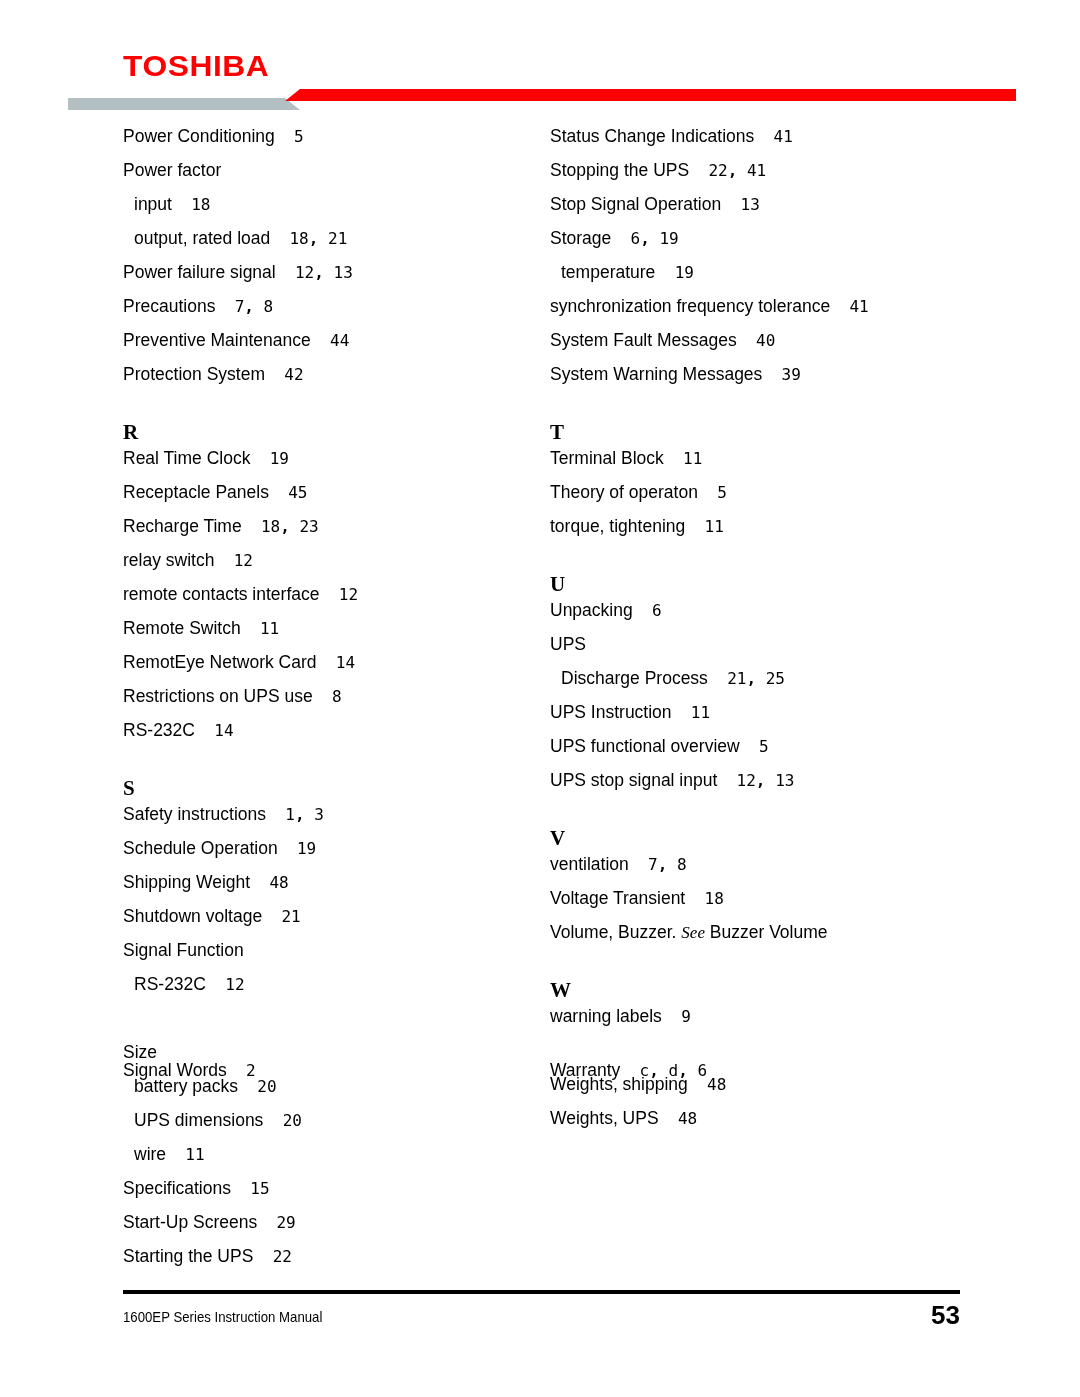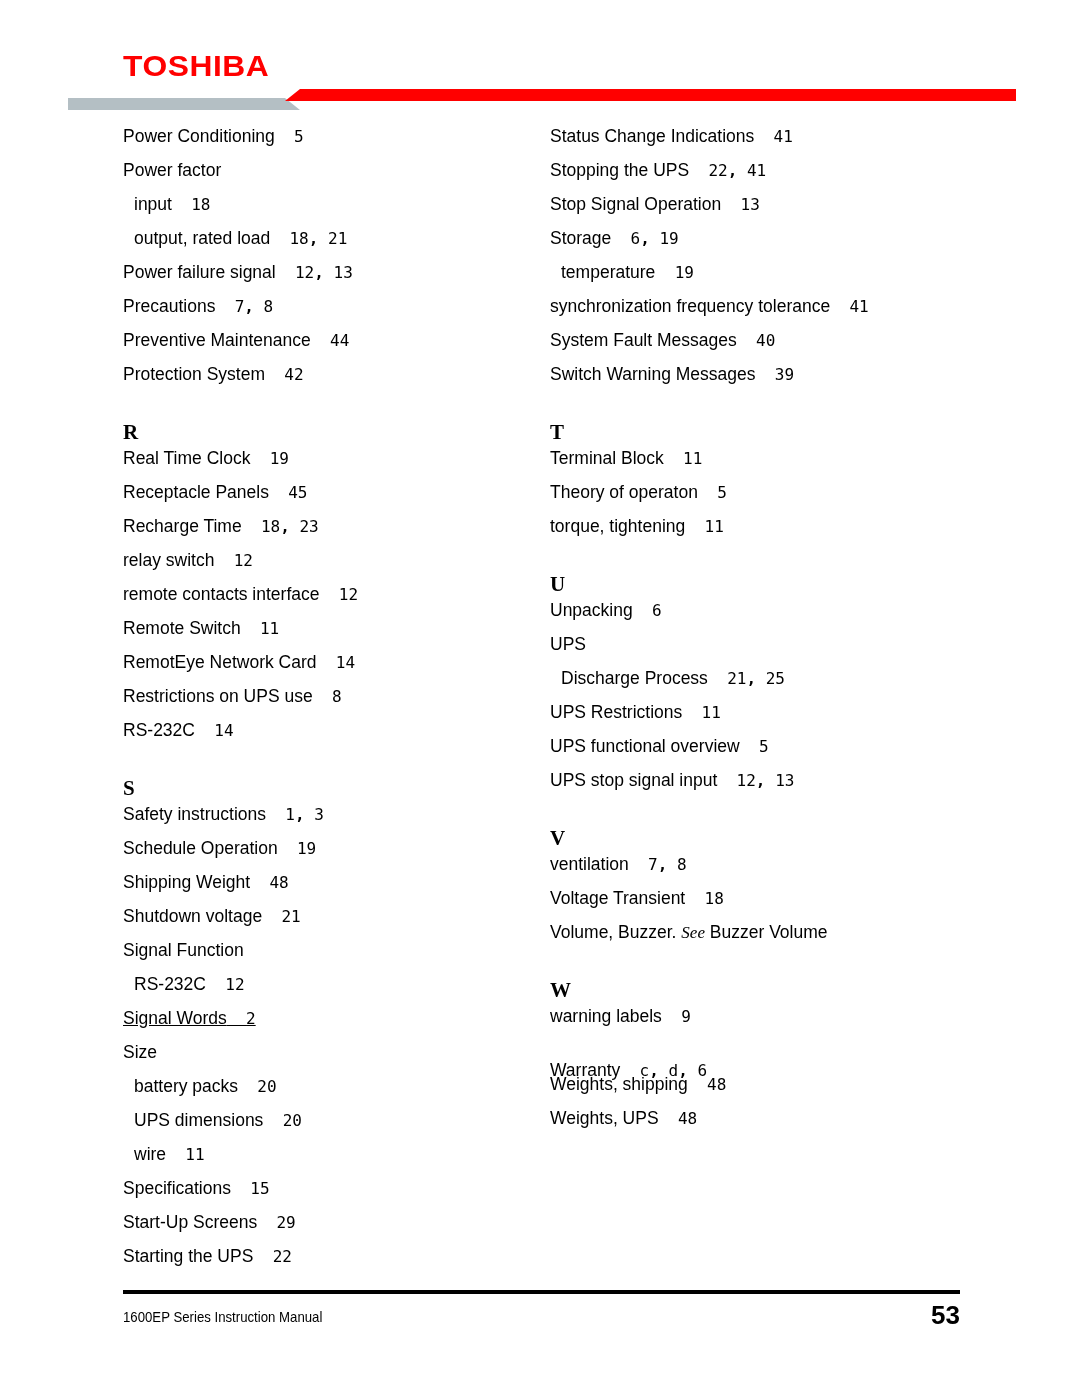--- a/index.html
+++ b/index.html
@@ -161,47 +161,47 @@
       <div class="entry" style="position: absolute; top: 542px; left: 0px;"><span>RemotEye Network Card</span><span class="pages">&nbsp; <span>14</span></span></div>
       <div class="entry" style="position: absolute; top: 576px; left: 0px;"><span>Restrictions on UPS use</span><span class="pages">&nbsp; <span>8</span></span></div>
       <div class="entry" style="position: absolute; top: 610px; left: 0px;"><span>RS-232C</span><span class="pages">&nbsp; <span>14</span></span></div>
       <div class="section-heading" style="position: absolute; top: 666px; left: 0px;">S</div>
       <div class="entry" style="position: absolute; top: 694px; left: 0px;"><span>Safety instructions</span><span class="pages">&nbsp; <span>1</span><span class="sep">,</span> <span>3</span></span></div>
       <div class="entry" style="position: absolute; top: 728px; left: 0px;"><span>Schedule Operation</span><span class="pages">&nbsp; <span>19</span></span></div>
       <div class="entry" style="position: absolute; top: 762px; left: 0px;"><span>Shipping Weight</span><span class="pages">&nbsp; <span>48</span></span></div>
       <div class="entry" style="position: absolute; top: 796px; left: 0px;"><span>Shutdown voltage</span><span class="pages">&nbsp; <span>21</span></span></div>
       <div class="entry" style="position: absolute; top: 830px; left: 0px;"><span>Signal Function</span></div>
       <div class="entry sub" style="position: absolute; top: 864px; left: 0px;"><span>RS-232C</span><span class="pages">&nbsp; <span>12</span></span></div>
-      <div class="entry" style="position: absolute; top: 898px; left: 0px; text-decoration: underline;"><span>Signal Words</span><span class="pages">&nbsp; <span>2</span></span></div>
+      <div class="entry" style="position: absolute; top: 950px; left: 0px;"><span>Signal Words</span><span class="pages">&nbsp; <span>2</span></span></div>
       <div class="entry" style="position: absolute; top: 932px; left: 0px;"><span>Size</span></div>
       <div class="entry sub" style="position: absolute; top: 966px; left: 0px;"><span>battery packs</span><span class="pages">&nbsp; <span>20</span></span></div>
       <div class="entry sub" style="position: absolute; top: 1000px; left: 0px;"><span>UPS dimensions</span><span class="pages">&nbsp; <span>20</span></span></div>
       <div class="entry sub" style="position: absolute; top: 1034px; left: 0px;"><span>wire</span><span class="pages">&nbsp; <span>11</span></span></div>
       <div class="entry" style="position: absolute; top: 1068px; left: 0px;"><span>Specifications</span><span class="pages">&nbsp; <span>15</span></span></div>
       <div class="entry" style="position: absolute; top: 1102px; left: 0px;"><span>Start-Up Screens</span><span class="pages">&nbsp; <span>29</span></span></div>
       <div class="entry" style="position: absolute; top: 1136px; left: 0px;"><span>Starting the UPS</span><span class="pages">&nbsp; <span>22</span></span></div>
     </div>
   <div class="column" id="column-right">
       <div class="entry" style="position: absolute; top: 16px; left: 0px;"><span>Status Change Indications</span><span class="pages">&nbsp; <span>41</span></span></div>
       <div class="entry" style="position: absolute; top: 50px; left: 0px;"><span>Stopping the UPS</span><span class="pages">&nbsp; <span>22</span><span class="sep">,</span> <span>41</span></span></div>
       <div class="entry" style="position: absolute; top: 84px; left: 0px;"><span>Stop Signal Operation</span><span class="pages">&nbsp; <span>13</span></span></div>
       <div class="entry" style="position: absolute; top: 118px; left: 0px;"><span>Storage</span><span class="pages">&nbsp; <span>6</span><span class="sep">,</span> <span>19</span></span></div>
       <div class="entry sub" style="position: absolute; top: 152px; left: 0px;"><span>temperature</span><span class="pages">&nbsp; <span>19</span></span></div>
       <div class="entry" style="position: absolute; top: 186px; left: 0px;"><span>synchronization frequency tolerance</span><span class="pages">&nbsp; <span>41</span></span></div>
       <div class="entry" style="position: absolute; top: 220px; left: 0px;"><span>System Fault Messages</span><span class="pages">&nbsp; <span>40</span></span></div>
-      <div class="entry" style="position: absolute; top: 254px; left: 0px;"><span>Switch Warning Messages</span><span class="pages">&nbsp; <span>39</span></span></div>
+      <div class="entry" style="position: absolute; top: 254px; left: 0px;"><span>System Warning Messages</span><span class="pages">&nbsp; <span>39</span></span></div>
       <div class="section-heading" style="position: absolute; top: 310px; left: 0px;">T</div>
       <div class="entry" style="position: absolute; top: 338px; left: 0px;"><span>Terminal Block</span><span class="pages">&nbsp; <span>11</span></span></div>
       <div class="entry" style="position: absolute; top: 372px; left: 0px;"><span>Theory of operaton</span><span class="pages">&nbsp; <span>5</span></span></div>
       <div class="entry" style="position: absolute; top: 406px; left: 0px;"><span>torque, tightening</span><span class="pages">&nbsp; <span>11</span></span></div>
       <div class="section-heading" style="position: absolute; top: 462px; left: 0px;">U</div>
       <div class="entry" style="position: absolute; top: 490px; left: 0px;"><span>Unpacking</span><span class="pages">&nbsp; <span>6</span></span></div>
       <div class="entry" style="position: absolute; top: 524px; left: 0px;"><span>UPS</span></div>
       <div class="entry sub" style="position: absolute; top: 558px; left: 0px;"><span>Discharge Process</span><span class="pages">&nbsp; <span>21</span><span class="sep">,</span> <span>25</span></span></div>
-      <div class="entry" style="position: absolute; top: 592px; left: 0px;"><span>UPS Restrictions</span><span class="pages">&nbsp; <span>11</span></span></div>
+      <div class="entry" style="position: absolute; top: 592px; left: 0px;"><span>UPS Instruction</span><span class="pages">&nbsp; <span>11</span></span></div>
       <div class="entry" style="position: absolute; top: 626px; left: 0px;"><span>UPS functional overview</span><span class="pages">&nbsp; <span>5</span></span></div>
       <div class="entry" style="position: absolute; top: 660px; left: 0px;"><span>UPS stop signal input</span><span class="pages">&nbsp; <span>12</span><span class="sep">,</span> <span>13</span></span></div>
       <div class="section-heading" style="position: absolute; top: 716px; left: 0px;">V</div>
       <div class="entry" style="position: absolute; top: 744px; left: 0px;"><span>ventilation</span><span class="pages">&nbsp; <span>7</span><span class="sep">,</span> <span>8</span></span></div>
       <div class="entry" style="position: absolute; top: 778px; left: 0px;"><span>Voltage Transient</span><span class="pages">&nbsp; <span>18</span></span></div>
       <div class="entry" style="position: absolute; top: 812px; left: 0px;"><span>Volume, Buzzer.</span> <span class="see">See</span> <span>Buzzer Volume</span></div>
       <div class="section-heading" style="position: absolute; top: 868px; left: 0px;">W</div>
       <div class="entry" style="position: absolute; top: 896px; left: 0px;"><span>warning labels</span><span class="pages">&nbsp; <span>9</span></span></div>
       <div class="entry" style="position: absolute; top: 930px; left: 0px; margin-top: 20px;"><span>Warranty</span><span class="pages">&nbsp; <span>c</span><span class="sep">,</span> <span>d</span><span class="sep">,</span> <span>6</span></span></div>
       <div class="entry" style="position: absolute; top: 964px; left: 0px;"><span>Weights, shipping</span><span class="pages">&nbsp; <span>48</span></span></div>

